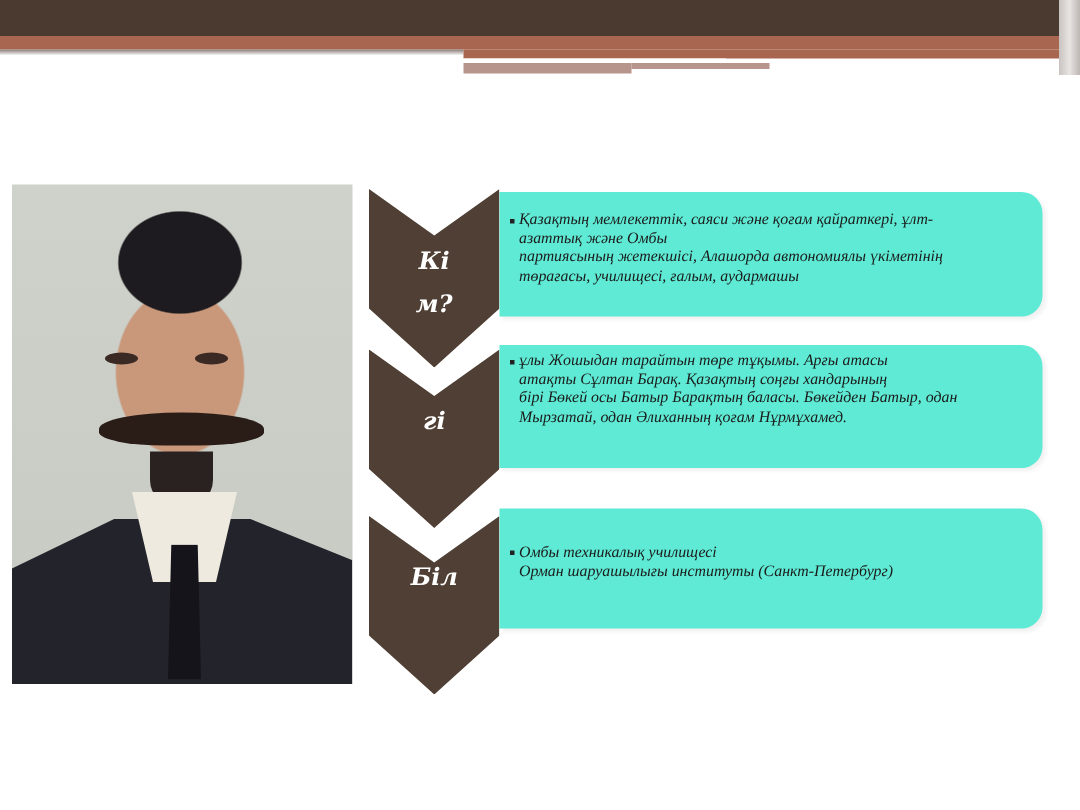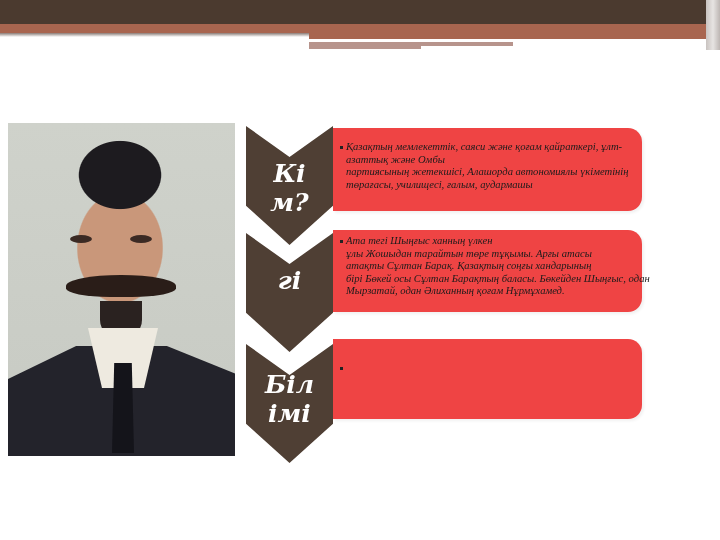--- a/index.html
+++ b/index.html
@@ -53,27 +53,27 @@
     .portrait .eye { position:absolute; top:112px; width:22px; height:8px; background:#3b2a24; border-radius:50%; }
 
     
     .chev {
       position:absolute; left:246px; width:87px; height:119px; background:#4f3f34;
       clip-path:polygon(0 0, 50% 26%, 100% 0, 100% 67%, 50% 100%, 0 67%);
       box-shadow:0 0 0 #000;
     }
     .chev-text {
       position:absolute; left:246px; width:87px; text-align:center;
-      color:#ffffff; font-style:italic; font-weight:bold; font-size:25px; line-height:29px;
+      color:#ffffff; font-style:italic; font-weight:bold; font-size:16px; line-height:29px;
       font-family:"DejaVu Serif", "Liberation Serif", serif;
     }
 
     
     .card {
-      position:absolute; left:333px; width:309px; background:#ef4444;
+      position:absolute; left:333px; width:362px; background:#5eead4;
       border-radius:0 14px 14px 0;
       box-shadow:2px 2px 3px rgba(0,0,0,0.06);
     }
     .bullet {
       position:absolute; left:7px; width:3px; height:3px; background:#222;
     }
     .card-text {
       position:absolute; left:13px; right:16px;
       font-family:"Liberation Serif", "DejaVu Serif", serif;
       font-style:italic; font-size:10.6px; line-height:12.6px; color:#1b1b1b;
@@ -113,32 +113,34 @@
 </div>
 <div class="chev" style="top:126px;"></div>
 <div class="chev-text" style="top:159px;">
   <div>Кі</div>
   <div>м?</div>
 </div>
 
 <div class="card" style="top:230px; height:82px;">
   <div class="bullet" style="top:10px;"></div>
   <div class="card-text" style="top:5px;">
-    <span>Ата тегі Шыңғыс ханның үлкен</span>
     <span>ұлы Жошыдан тарайтын төре тұқымы. Арғы атасы</span>
     <span>атақты Сұлтан Барақ. Қазақтың соңғы хандарының</span>
-    <span>бірі Бөкей осы Сұлтан Барақтың баласы. Бөкейден Шыңғыс, одан</span>
+    <span>бірі Бөкей осы Батыр Барақтың баласы. Бөкейден Батыр, одан</span>
     <span>Мырзатай, одан Әлиханның қоғам Нұрмұхамед.</span>
   </div>
 </div>
 <div class="chev" style="top:233px;"></div>
 <div class="chev-text" style="top:266px;">
   <div>гі</div>
 </div>
 
 <div class="card" style="top:339px; height:80px;">
   <div class="bullet" style="top:28px;"></div>
+  <div class="card-text" style="top:24px;">
+    <span>Омбы техникалық училищесі</span>
+    <span>Орман шаруашылығы институты (Санкт-Петербург)</span>
+  </div>
 </div>
 <div class="chev" style="top:344px;"></div>
 <div class="chev-text" style="top:370px;">
   <div>Біл</div>
-  <div>імі</div>
 </div>
 
 </body></html>

